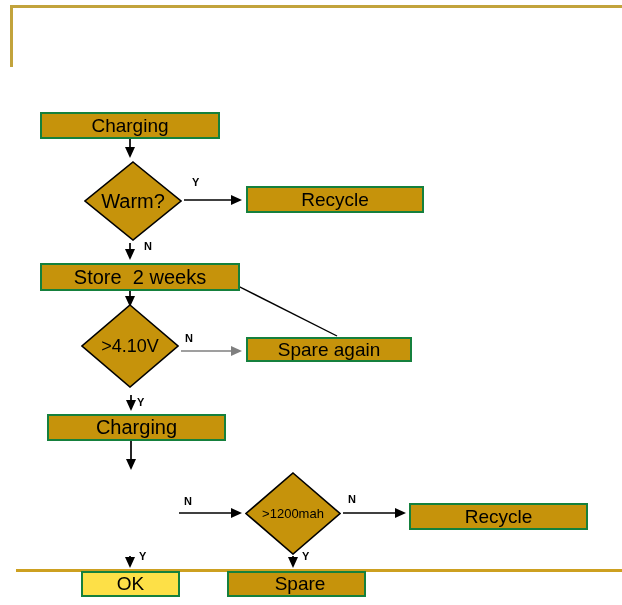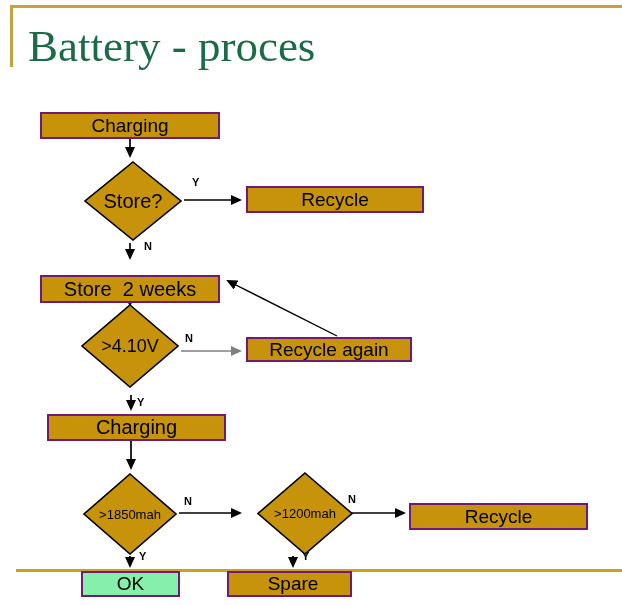--- a/index.html
+++ b/index.html
@@ -35,60 +35,60 @@
   svg.arrows {
     position: absolute;
     left: 0; top: 0;
     width: 622px; height: 605px;
     z-index: 2;
   }
   
   .box {
     position: absolute;
     background: #C6930B;
-    border: 2px solid #701a75;
+    border: 2px solid #15803d;
     box-sizing: border-box;
     display: flex;
     align-items: center;
     justify-content: center;
     font-size: 19px;
     color: #000000;
     white-space: pre;
     z-index: 3;
   }
-  .box.green { background: #86efac; align-items: center; }
+  .box.green { background: #fde047; align-items: center; }
   .b-charging       { left: 40px;  top: 112px; width: 180px; height: 27px; }
   .b-recycle-top    { left: 246px; top: 186px; width: 178px; height: 27px; }
-  .b-store          { left: 40px;  top: 263px; width: 180px; height: 28px; font-size: 20px; margin-top: 12px; }
+  .b-store          { left: 40px;  top: 263px; width: 200px; height: 28px; font-size: 20px; }
   .b-charge-again   { left: 246px; top: 337px; width: 166px; height: 25px; }
   .b-discharge      { left: 47px;  top: 414px; width: 179px; height: 27px; font-size: 20px; }
   .b-recycle-bottom { left: 409px; top: 503px; width: 179px; height: 27px; }
   .b-ok             { left: 81px;  top: 571px; width: 99px;  height: 26px; }
-  .b-spare          { left: 227px; top: 571px; width: 125px; height: 26px; padding-left: 7px; }
+  .b-spare          { left: 227px; top: 571px; width: 139px; height: 26px; padding-left: 7px; }
 
   .diamond {
     position: absolute;
     z-index: 3;
   }
   .diamond svg { display: block; }
   .diamond .dlabel {
     position: absolute;
     left: 0; top: 0; right: 0; bottom: 0;
     display: flex;
     align-items: center;
     justify-content: center;
     color: #000000;
   }
   .d-warm    { left: 84px;  top: 161px; width: 98px; height: 80px; }
   .d-warm .dlabel { font-size: 20px; }
   .d-v410    { left: 81px;  top: 304px; width: 98px; height: 84px; }
   .d-v410 .dlabel { font-size: 18px; }
   .d-1850    { left: 83px;  top: 473px; width: 94px; height: 82px; }
   .d-1850 .dlabel { font-size: 13px; }
-  .d-1200    { left: 257px; top: 472px; width: 96px; height: 83px; }
+  .d-1200    { left: 245px; top: 472px; width: 96px; height: 83px; }
   .d-1200 .dlabel { font-size: 13px; }
 
   .edge-label {
     position: absolute;
     font-size: 11px;
     font-weight: bold;
     color: #000000;
     z-index: 4;
   }
   .el-warm-yes    { left: 192px; top: 176px; }
@@ -102,21 +102,20 @@
 </style>
 </head>
 <body>
 
 <div class="slide">
 
   <div class="frame-top"></div>
   <div class="frame-left"></div>
   <div class="frame-bottom"></div>
 
-  <h1 class="title">Battery - proces</h1>
 
   <svg class="arrows" viewBox="0 0 622 605" xmlns="http://www.w3.org/2000/svg">
     <defs>
       <marker id="ah-black" markerUnits="userSpaceOnUse" markerWidth="11" markerHeight="10" refX="9" refY="5" orient="auto">
         <polygon points="0,0 11,5 0,10" fill="#000000"></polygon>
       </marker>
       <marker id="ah-gray" markerUnits="userSpaceOnUse" markerWidth="11" markerHeight="10" refX="9" refY="5" orient="auto">
         <polygon points="0,0 11,5 0,10" fill="#7F7F7F"></polygon>
       </marker>
     </defs>
@@ -137,52 +136,46 @@
   <div class="box b-charging">
     <span>Charging</span>
   </div>
   <div class="box b-recycle-top">
     <span>Recycle</span>
   </div>
   <div class="box b-store">
     <span>Store  2 weeks</span>
   </div>
   <div class="box b-charge-again">
-    <span>Recycle again</span>
+    <span>Spare again</span>
   </div>
   <div class="box b-discharge">
     <span>Charging</span>
   </div>
   <div class="box b-recycle-bottom">
     <span>Recycle</span>
   </div>
   <div class="box green b-ok">
     <span>OK</span>
   </div>
   <div class="box b-spare">
     <span>Spare</span>
   </div>
 
   <div class="diamond d-warm">
     <svg width="98" height="80" viewBox="0 0 98 80">
       <polygon points="49,1 97,40 49,79 1,40" fill="#C6930B" stroke="#000000" stroke-width="1.6"></polygon>
     </svg>
-    <span class="dlabel">Store?</span>
+    <span class="dlabel">Warm?</span>
   </div>
   <div class="diamond d-v410">
     <svg width="98" height="84" viewBox="0 0 98 84">
       <polygon points="49,1 97,42 49,83 1,42" fill="#C6930B" stroke="#000000" stroke-width="1.6"></polygon>
     </svg>
     <span class="dlabel">&gt;4.10V</span>
-  </div>
-  <div class="diamond d-1850">
-    <svg width="94" height="82" viewBox="0 0 94 82">
-      <polygon points="47,1 93,41 47,81 1,41" fill="#C6930B" stroke="#000000" stroke-width="1.6"></polygon>
-    </svg>
-    <span class="dlabel">&gt;1850mah</span>
   </div>
   <div class="diamond d-1200">
     <svg width="96" height="83" viewBox="0 0 96 83">
       <polygon points="48,1 95,41.5 48,82 1,41.5" fill="#C6930B" stroke="#000000" stroke-width="1.6"></polygon>
     </svg>
     <span class="dlabel">&gt;1200mah</span>
   </div>
 
   <span class="edge-label el-warm-yes">Y</span>
   <span class="edge-label el-warm-no">N</span>

